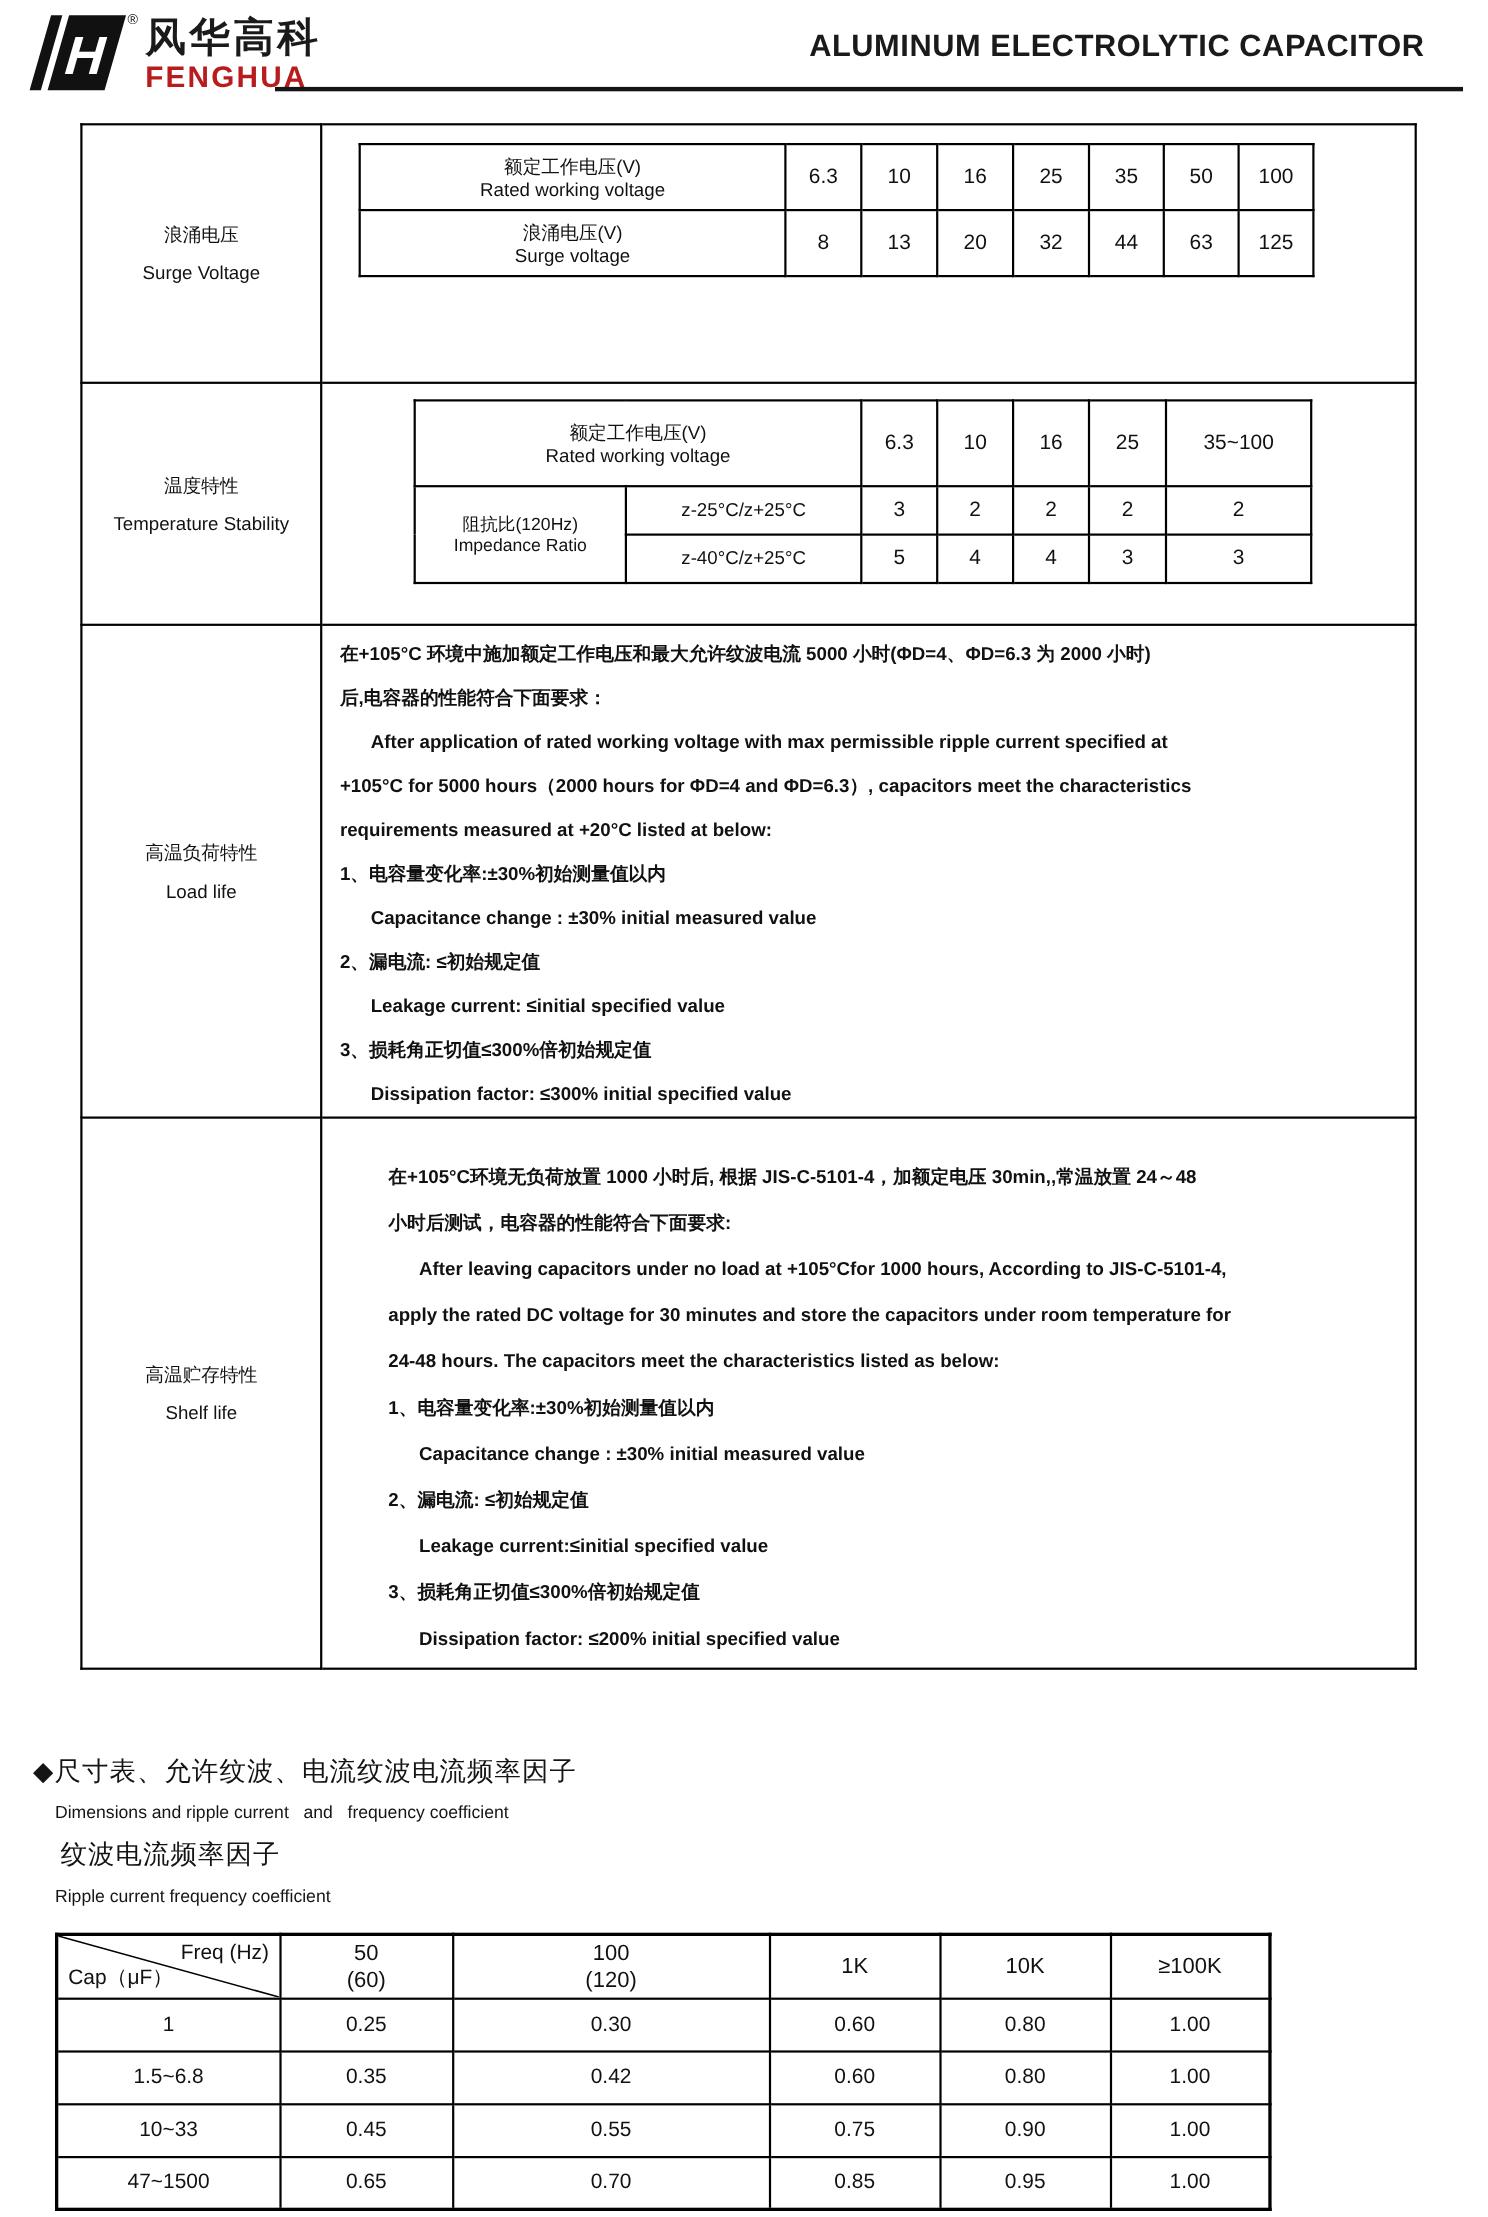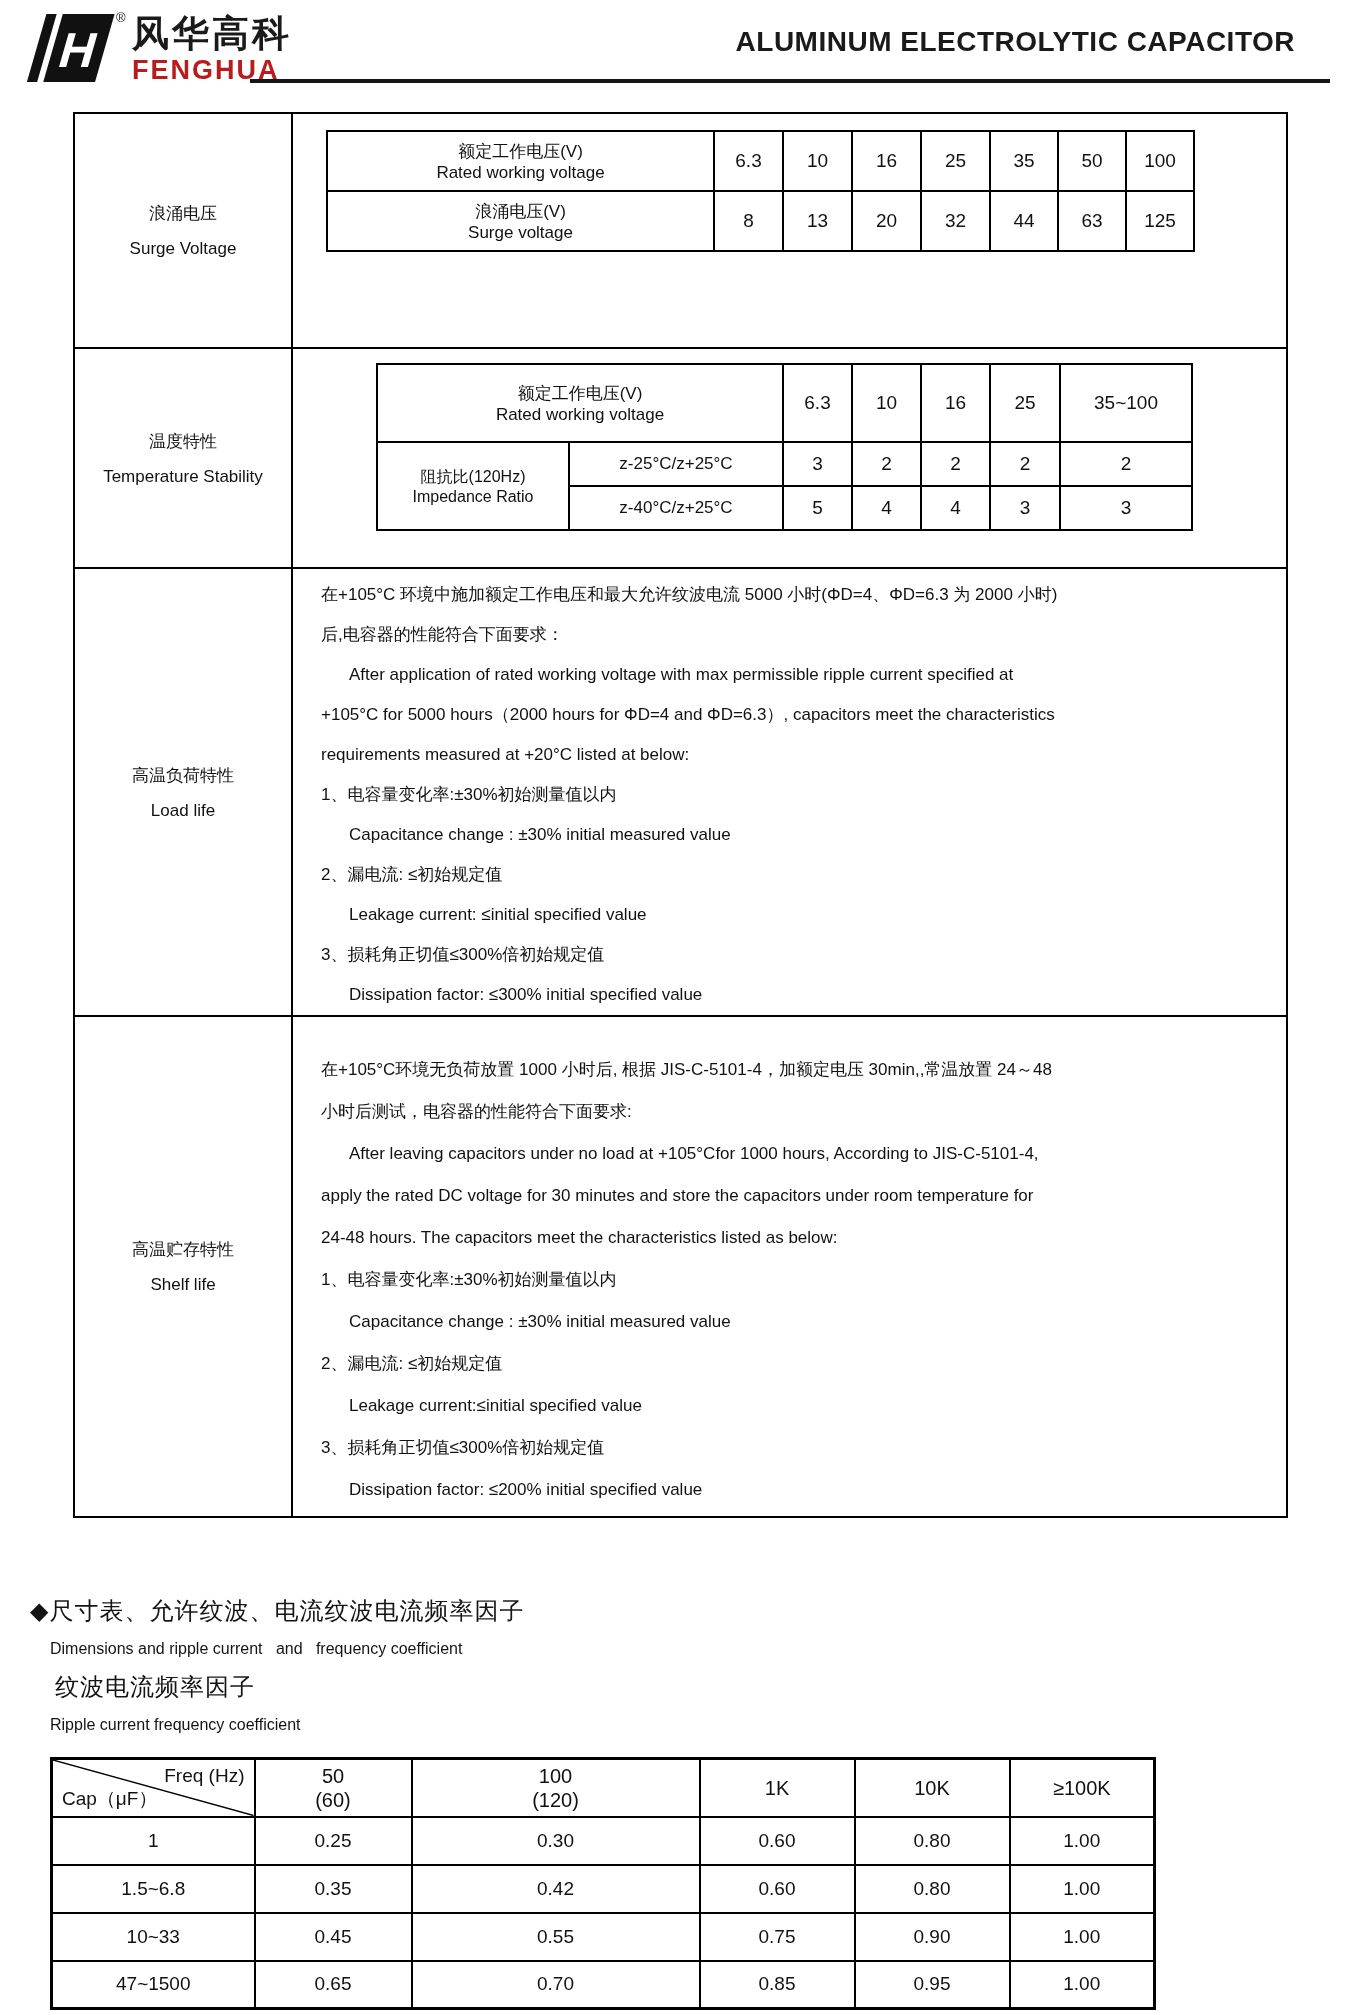--- a/index.html
+++ b/index.html
@@ -39,23 +39,23 @@
 
   
   .temp-table { width:815px; margin:14px 0 0 83px; }
   .temp-table td { border:2px solid #000; text-align:center; }
   .temp-table .hdr { height:78px; font-size:17px; }
   .temp-table .cond { font-size:17px; height:44px; }
   .temp-table .group { font-size:16px; }
   .temp-table .num { font-size:19px; }
 
   
-  .life-text { padding:6px 14px 0 28px; }
+  .life-text { padding:6px 14px 0 16px;font-weight:bold; }
   .life-text p { font-size:17px; line-height:40px; white-space:nowrap; overflow:hidden; }
-  .shelf .life-text { padding-top:32px; }
+  .shelf .life-text { padding-top:32px;margin-left:44px; }
   .shelf .life-text p { line-height:42px; }
   .indent { padding-left:28px; }
 
   
   .dim-heading { position:absolute; left:30px; top:1592px; }
   .dim-heading .cn { font-size:24px; font-weight:500; letter-spacing:1px; line-height:38px; color:#141414; }
   .dim-heading .en { font-size:16px; font-weight:400; line-height:38px; margin-left:20px; color:#141414; white-space:pre; }
   .dim-heading .cn2 { margin-left:25px; }
 
   

